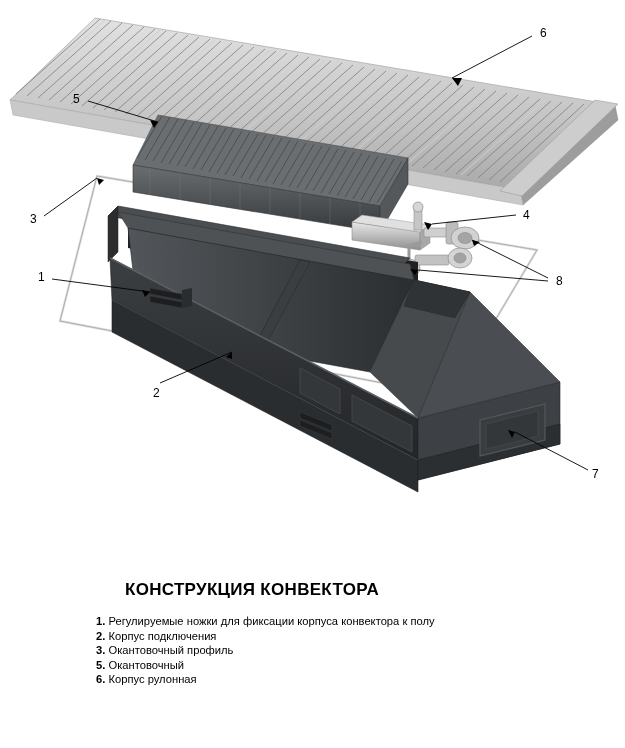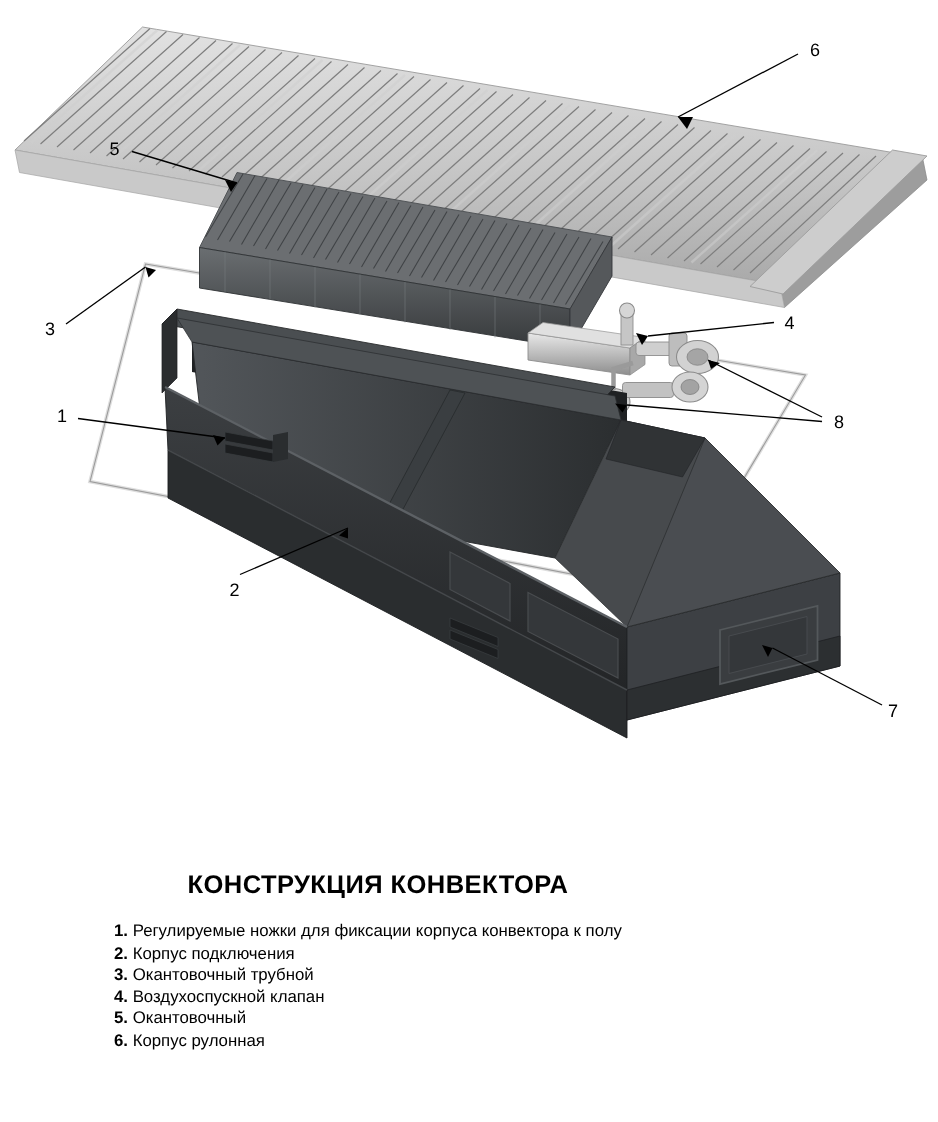--- a/index.html
+++ b/index.html
@@ -35,21 +35,21 @@
   }
   .legend-title {
     font-size: 17px;
     font-weight: bold;
     letter-spacing: 0.3px;
     text-align: left;
     padding-left: 125px;
     margin-bottom: 14px;
   }
   .legend-list {
-    padding-left: 76px;
+    padding-left: 96px;
     font-size: 11.2px;
     line-height: 14.6px;
   }
   .legend-item {
     white-space: nowrap;
   }
   .legend-item .num {
     font-weight: bold;
   }
   .callout-num {
@@ -348,25 +348,21 @@
       <div class="legend-item">
         <span class="num">1.</span>
         <span>Регулируемые ножки для фиксации корпуса конвектора к полу</span>
       </div>
       <div class="legend-item">
         <span class="num">2.</span>
         <span>Корпус подключения</span>
       </div>
       <div class="legend-item">
         <span class="num">3.</span>
-        <span>Окантовочный трубной</span>
-      </div>
-      <div class="legend-item">
-        <span class="num">4.</span>
-        <span>Воздухоспускной клапан</span>
+        <span>Окантовочный профиль</span>
       </div>
       <div class="legend-item">
         <span class="num">5.</span>
         <span>Окантовочный</span>
       </div>
       <div class="legend-item">
         <span class="num">6.</span>
         <span>Корпус рулонная</span>
       </div>
     </div>

